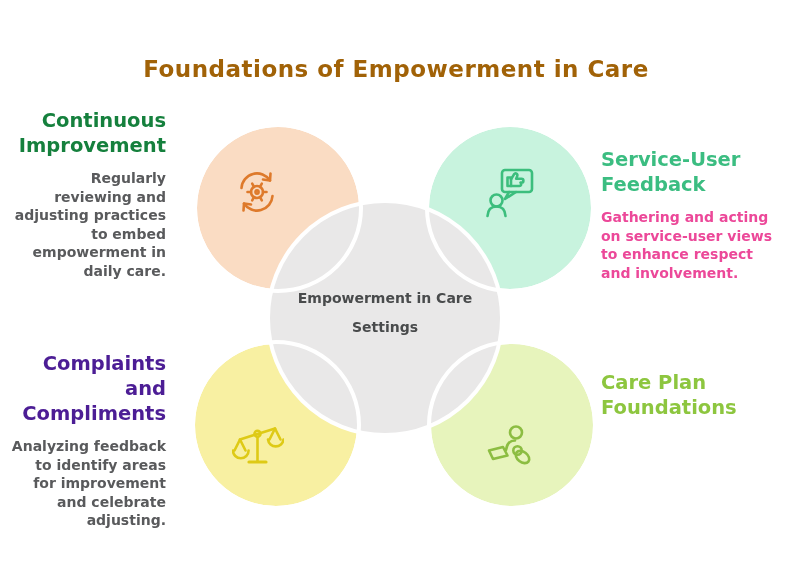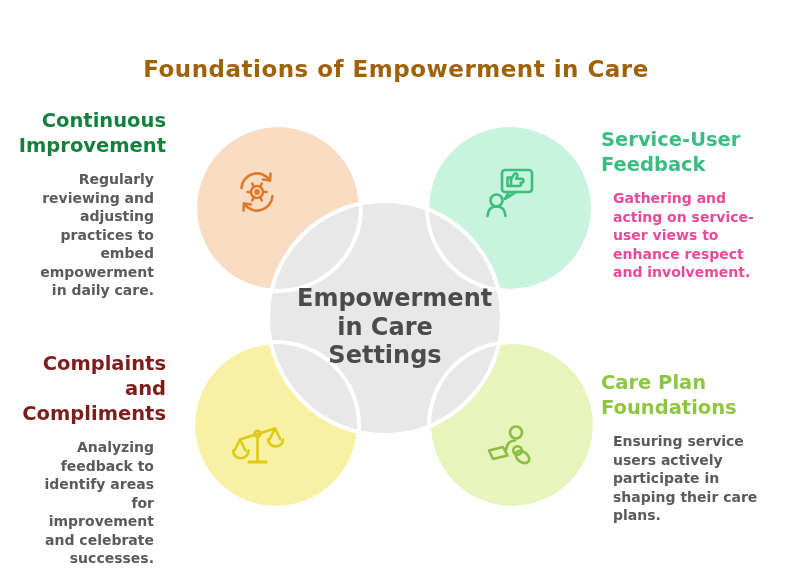--- a/index.html
+++ b/index.html
@@ -7,26 +7,26 @@
     position:relative;width:792px;height:588px;background:#ffffff;overflow:hidden;
     font-family:"DejaVu Sans","Liberation Sans",sans-serif;
   }
   .title{
     position:absolute;left:0;top:56px;width:100%;text-align:center;
     font-size:23px;font-weight:700;letter-spacing:0.5px;
   }
   .venn{position:absolute;left:0;top:0;}
   .txt{position:absolute;}
   .txt .heading{font-size:19.5px;font-weight:700;line-height:25px;margin:0 0 11px 0;}
-  .txt .body{font-size:14px;font-weight:700;line-height:18.5px;margin:12px;}
+  .txt .body{font-size:14px;font-weight:700;line-height:18.5px;margin:0;}
   .align-right{text-align:right;}
   .align-left{text-align:left;}
   .center-label{
     position:absolute;left:297px;top:284px;width:176px;text-align:center;
-    font-size:24px;font-weight:700;line-height:28.5px;
+    font-size:14px;font-weight:700;line-height:28.5px;
   }
   .icon{position:absolute;width:52px;height:52px;}
   .icon svg{display:block;width:52px;height:52px;}
   .icon-tl{left:231px;top:166px;}
   .icon-tr{left:485px;top:167px;}
   .icon-bl{left:232px;top:417px;}
   .icon-br{left:484px;top:419px;}
   .txt-tl{left:10px;top:108px;width:156px;}
   .txt-tr{left:601px;top:127px;width:182px;}
   .txt-bl{left:10px;top:351px;width:156px;}
@@ -108,27 +108,26 @@
   </div>
 
   <div class="center-label" style="color: rgb(73, 75, 76);">Empowerment in Care Settings</div>
 
   <div class="txt txt-tl align-right">
     <p class="heading" style="color: #15803d;">Continuous Improvement</p>
     <p class="body" style="color: rgb(89, 90, 92);">Regularly reviewing and adjusting practices to embed empowerment in daily care.</p>
   </div>
 
   <div class="txt txt-tr align-left">
-    <p class="heading" style="color: rgb(59, 189, 129);">Service-User Feedback</p>
+    <p class="heading" style="color: rgb(59, 189, 129); margin-top: 20px;">Service-User Feedback</p>
     <p class="body" style="color: #ec4899;">Gathering and acting on service-user views to enhance respect and involvement.</p>
   </div>
 
   <div class="txt txt-bl align-right">
-    <p class="heading" style="color: #7f1d1d;">Complaints and Compliments</p>
-    <p class="body" style="color: rgb(89, 90, 92);">Analyzing feedback to identify areas for improvement and celebrate successes.</p>
+    <p class="heading" style="color: #4c1d95;">Complaints and Compliments</p>
+    <p class="body" style="color: rgb(89, 90, 92);">Analyzing feedback to identify areas for improvement and celebrate adjusting.</p>
   </div>
 
   <div class="txt txt-br align-left">
     <p class="heading" style="color: rgb(141, 198, 63);">Care Plan Foundations</p>
-    <p class="body" style="color: rgb(89, 90, 92);">Ensuring service users actively participate in shaping their care plans.</p>
   </div>
 
 </div>
 
 </body></html>

